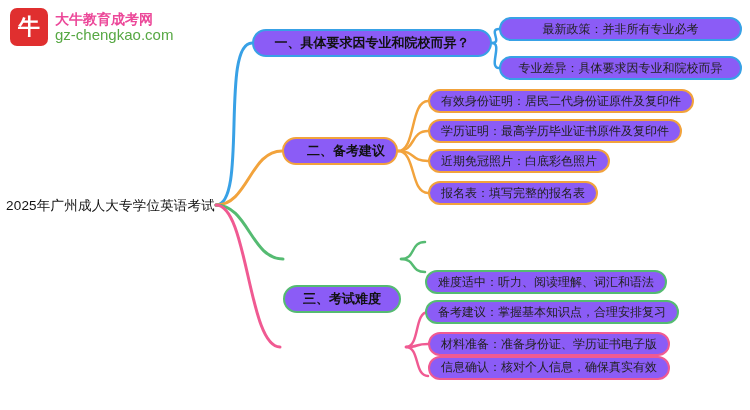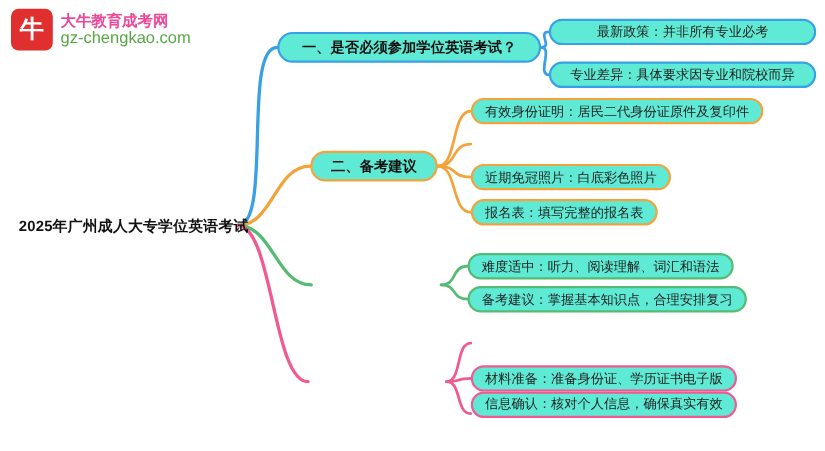--- a/index.html
+++ b/index.html
@@ -2,34 +2,34 @@
 <html><head>
 <meta charset="utf-8">
 <style>
   html,body{margin:0;padding:0;background:#ffffff;}
   #stage{
     position:relative;width:750px;height:410px;overflow:hidden;
     background:#ffffff;font-family:"Liberation Sans","DejaVu Sans",sans-serif;
   }
   #wires{position:absolute;left:0;top:0;width:750px;height:410px;}
   .node{
-    position:absolute;background:#5eead4;border:2px solid #999;
+    position:absolute;background:#8b5cf6;border:2px solid #999;
     border-radius:14px;font-size:12px;color:#222;height:24px;line-height:21px;
     padding:0 11px;white-space:nowrap;box-sizing:border-box;
   }
   .branch{
     font-size:13px;font-weight:bold;height:28px;line-height:24px;
     text-align:center;border-radius:15px;color:#111;
   }
   .b1{border-color:#38a1e6;}
-  .b2{border-color:#f2a33c;}
-  .b3{border-color:#55bb72;}
+  .b2{border-color:#f2a33c;text-align:right;}
+  .b3{border-color:#55bb72;margin-top:40px;}
   .b4{border-color:#f05a92;}
   #root-label{
-    position:absolute;left:17px;top:197px;font-size:13.5px;font-weight:bold;
+    position:absolute;left:6px;top:197px;font-size:13.5px;font-weight:normal;
     color:#111;white-space:nowrap;letter-spacing:0.2px;
   }
   #logo{position:absolute;left:10px;top:8px;display:flex;align-items:flex-start;}
   #logo-icon{
     width:38px;height:38px;background:#e02f2f;border-radius:7px;color:#ffffff;
     display:flex;align-items:center;justify-content:center;
     font-size:22px;font-weight:bold;
   }
   #logo-text{margin-left:7px;padding-top:3px;}
   #brand-name{color:#ec4899;font-weight:bold;font-size:14px;line-height:17px;}
@@ -67,27 +67,29 @@
   <div id="logo">
     <div id="logo-icon">牛</div>
     <div id="logo-text">
       <div id="brand-name">大牛教育成考网</div>
       <div id="brand-site">gz-chengkao.com</div>
     </div>
   </div>
 
   <div id="root-label">2025年广州成人大专学位英语考试</div>
 
-  <div class="node branch b1" style="left:252px;top:29px;width:240px;">一、是否必须参加学位英语考试？</div>
+  <div class="node branch b1" style="left:252px;top:29px;width:240px;">一、具体要求因专业和院校而异？</div>
   <div class="node branch b2" style="left:282px;top:137px;width:116px;">二、备考建议</div>
+  <div class="node branch b3" style="left:283px;top:245px;width:118px;">三、考试难度</div>
 
   <div class="node b1 ctr" style="left:499px;top:17px;width:243px;">最新政策：并非所有专业必考</div>
   <div class="node b1 ctr" style="left:499px;top:56px;width:243px;">专业差异：具体要求因专业和院校而异</div>
 
   <div class="node b2" style="left:428px;top:89px;">有效身份证明：居民二代身份证原件及复印件</div>
+  <div class="node b2" style="left:428px;top:119px;">学历证明：最高学历毕业证书原件及复印件</div>
   <div class="node b2" style="left:428px;top:149px;">近期免冠照片：白底彩色照片</div>
   <div class="node b2" style="left:428px;top:181px;">报名表：填写完整的报名表</div>
 
   <div class="node b3" style="left:425px;top:230px;">难度适中：听力、阅读理解、词汇和语法</div>
   <div class="node b3" style="left:425px;top:260px;">备考建议：掌握基本知识点，合理安排复习</div>
 
   <div class="node b4" style="left:428px;top:332px;">材料准备：准备身份证、学历证书电子版</div>
   <div class="node b4" style="left:428px;top:356px;font-family:Liberation Mono, monospace;">信息确认：核对个人信息，确保真实有效</div>
 
 </div>

